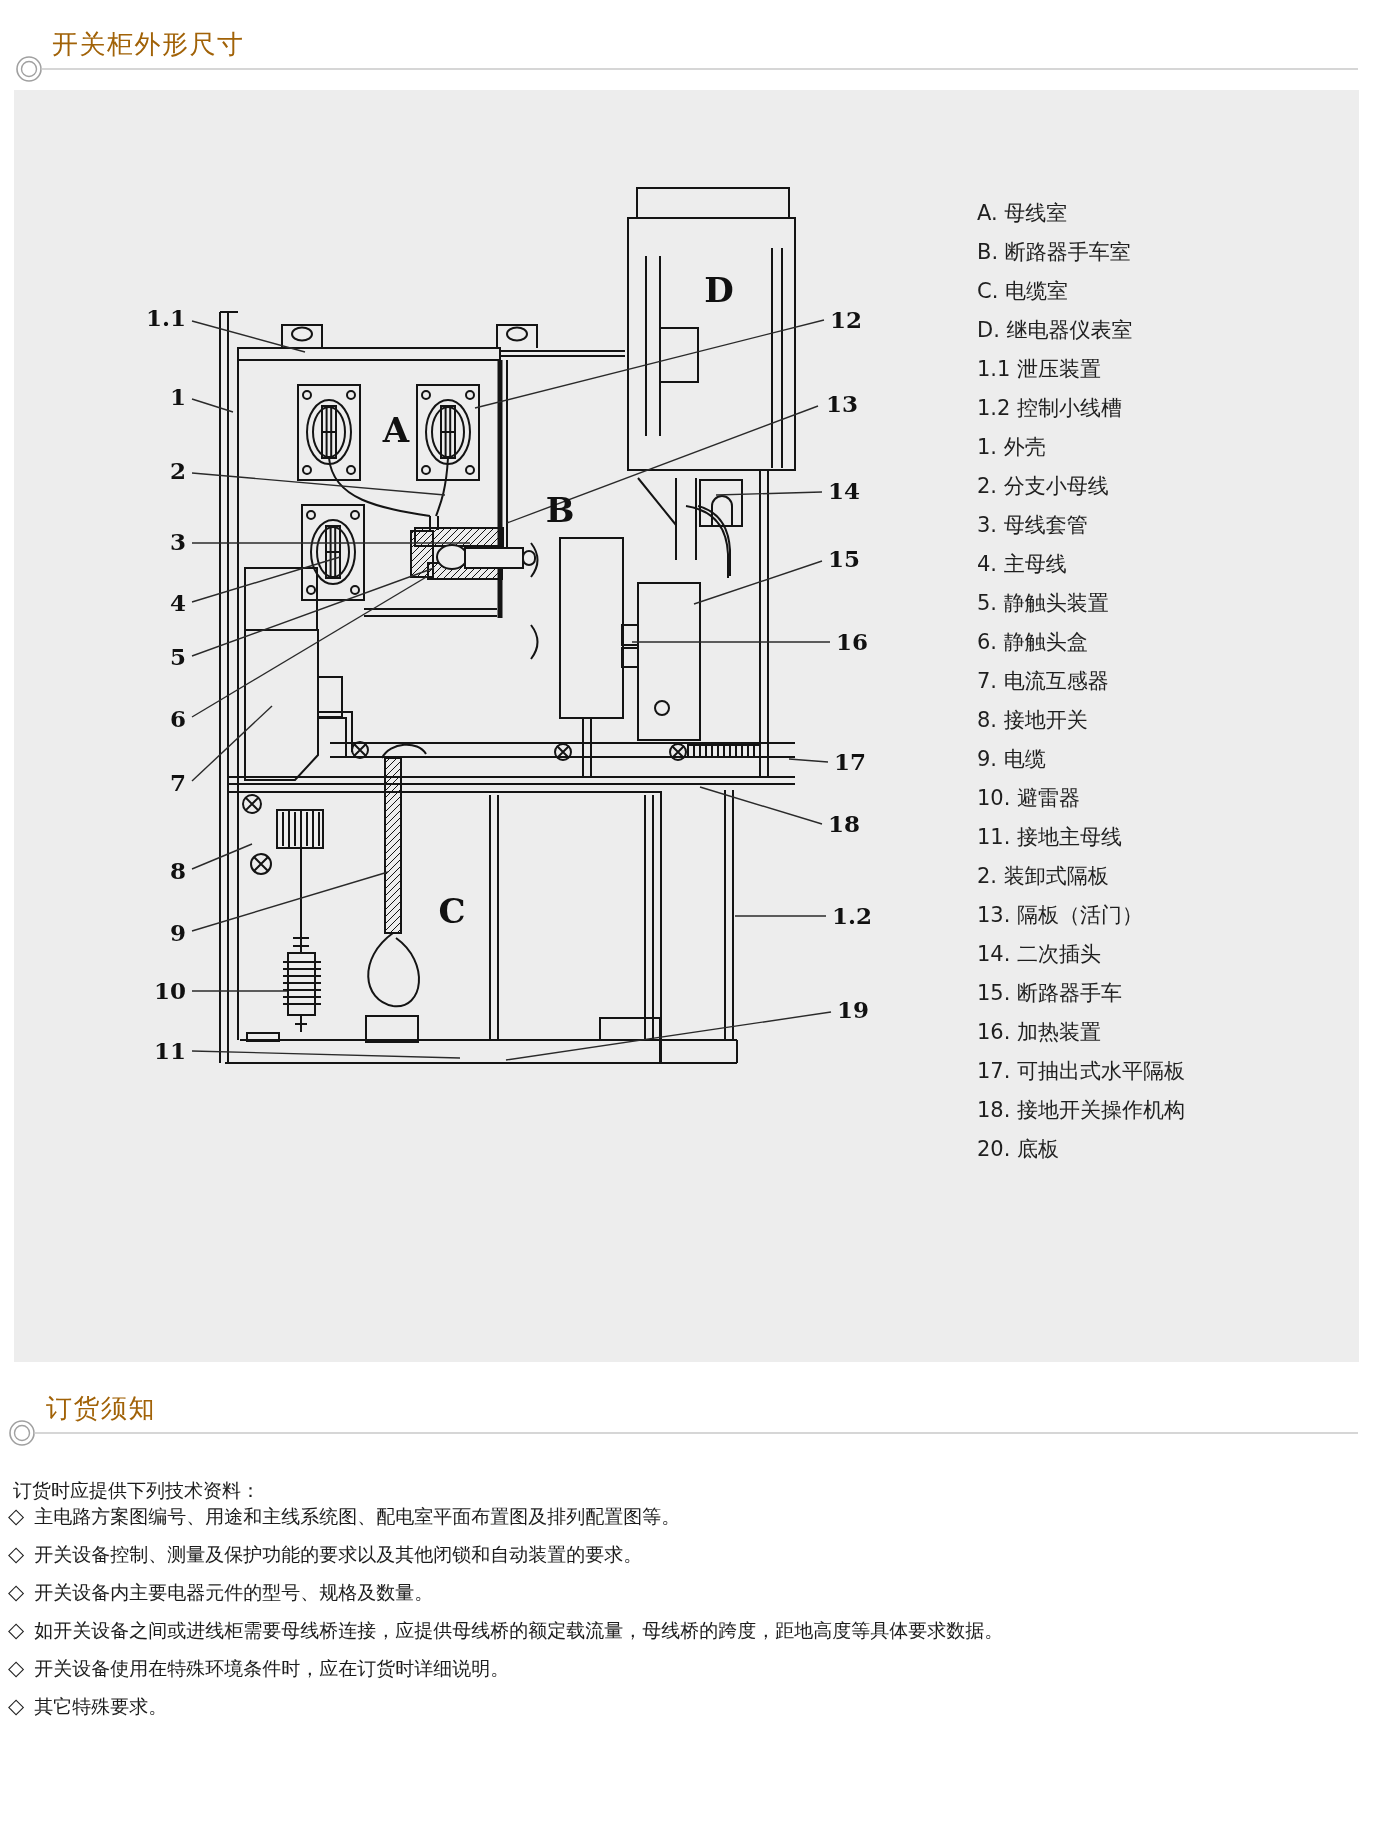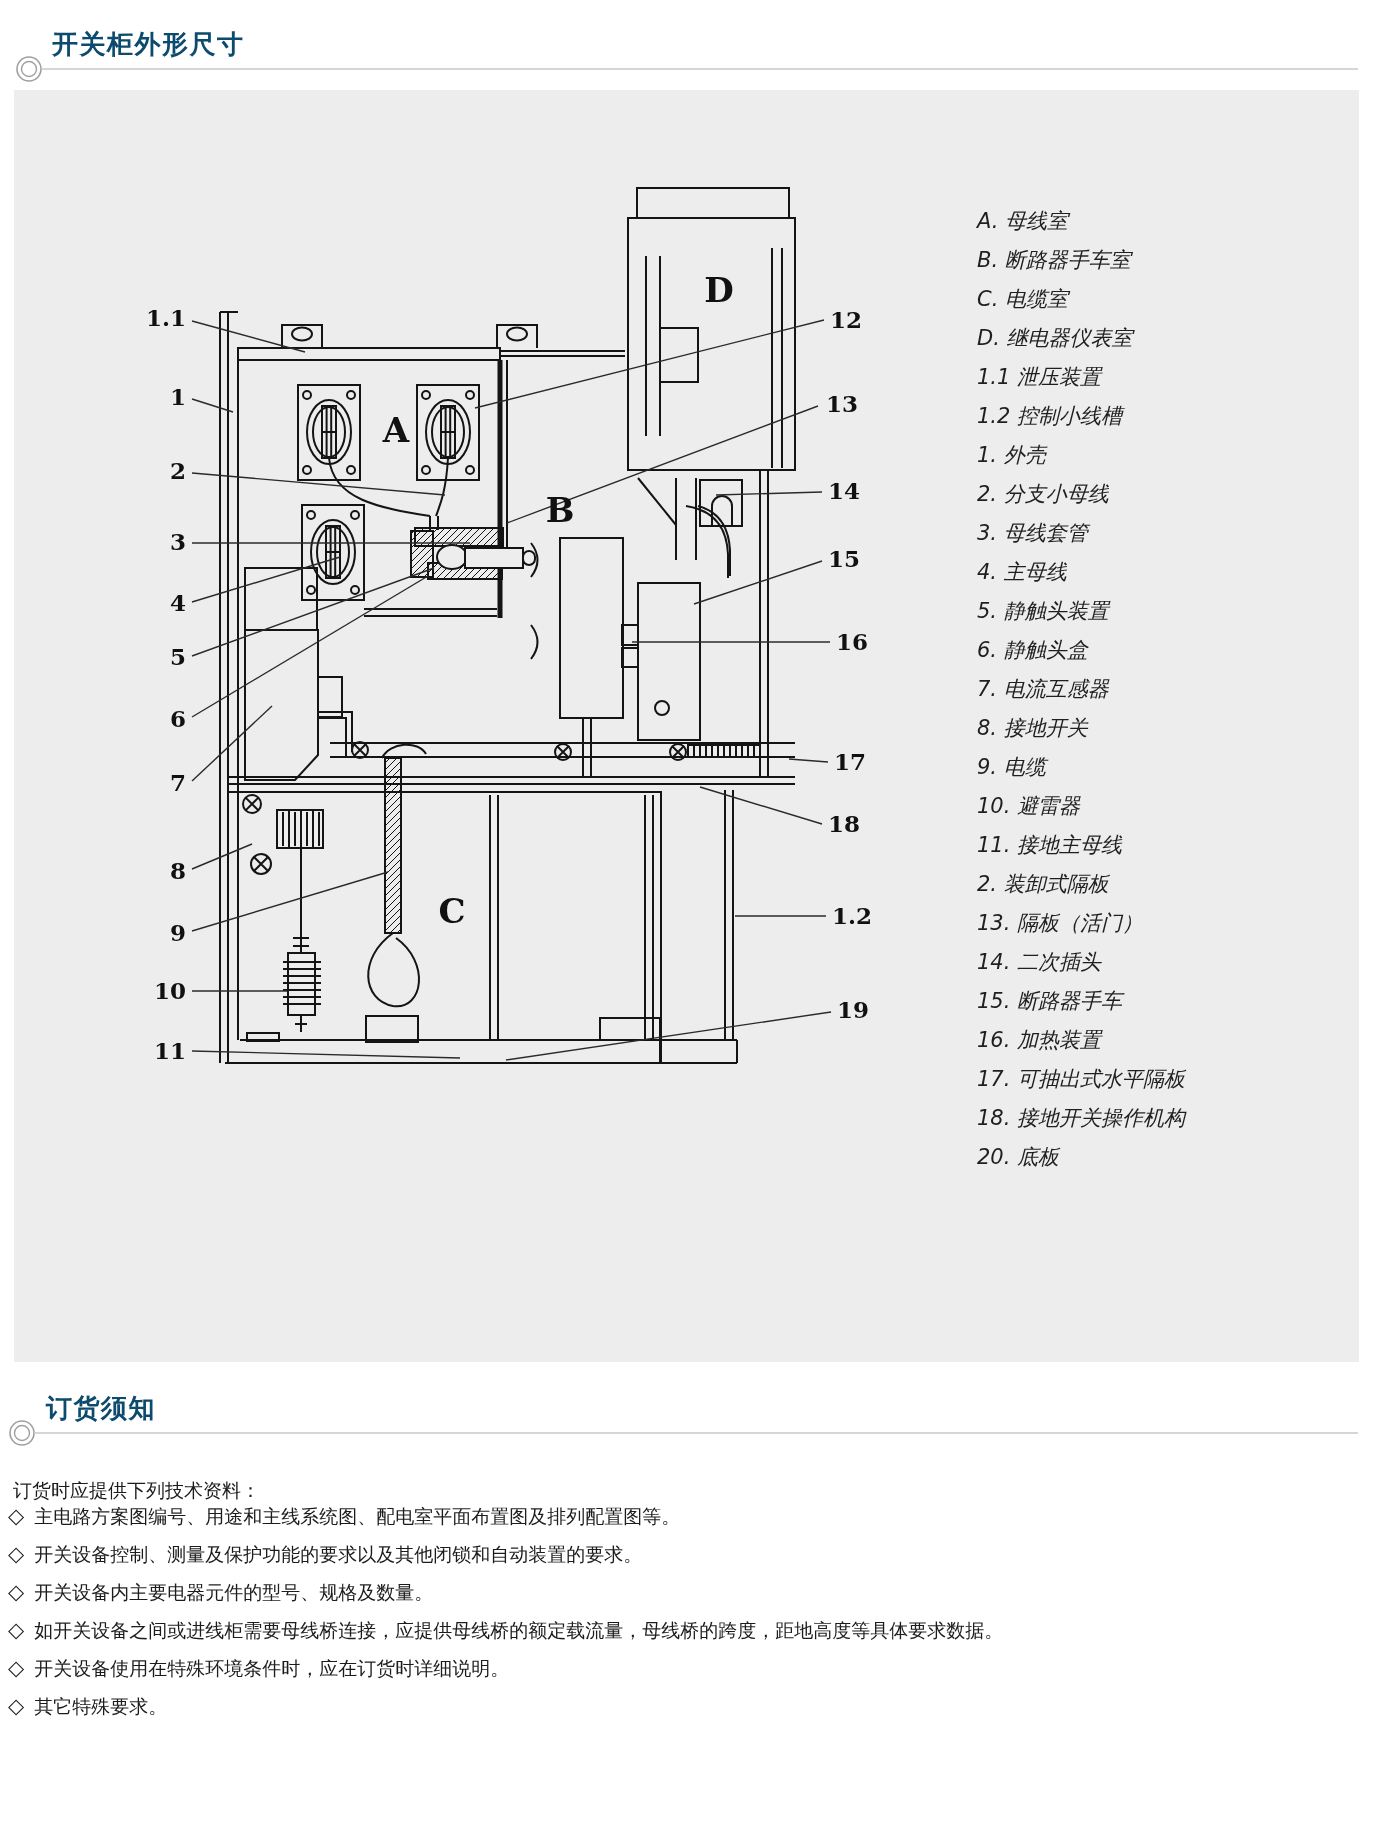--- a/index.html
+++ b/index.html
@@ -2,30 +2,30 @@
 <html><head>
 <meta charset="utf-8">
 <style>
   * { margin:0; padding:0; box-sizing:border-box; }
   html,body { background:#ffffff; }
   body {
     width:1373px; height:1848px; position:relative; overflow:hidden;
     font-family:"DejaVu Sans","Liberation Sans",sans-serif; color:#1c1c1c;
   }
   .sec-title {
-    position:absolute; font-size:26px; font-weight:bold; color:#0c4a6e;
+    position:absolute; font-size:26px; font-weight:normal; color:#a16207;
     letter-spacing:1.5px; white-space:nowrap;
   }
   .rule-strip { position:absolute; left:0; width:1373px; height:32px; }
   .panel {
     position:absolute; left:14px; top:90px; width:1345px; height:1272px;
     background:#ededed;
   }
   .diagram-svg { position:absolute; left:0; top:0; }
-  .legend { position:absolute; left:963px; top:112px;font-style:italic; }
+  .legend { position:absolute; left:963px; top:104px; }
   .legend-item {
     display:block; height:39px; line-height:39px; font-size:21px;
     color:#1f1f1f; white-space:nowrap;
   }
   .caption {
     position:absolute; left:258px; top:1086px; width:800px;
     text-align:center; font-size:20px; color:#1f1f1f; white-space:nowrap;
   }
   .notes-intro {
     position:absolute; left:13px; top:1478px; font-size:19px; color:#1c1c1c;

